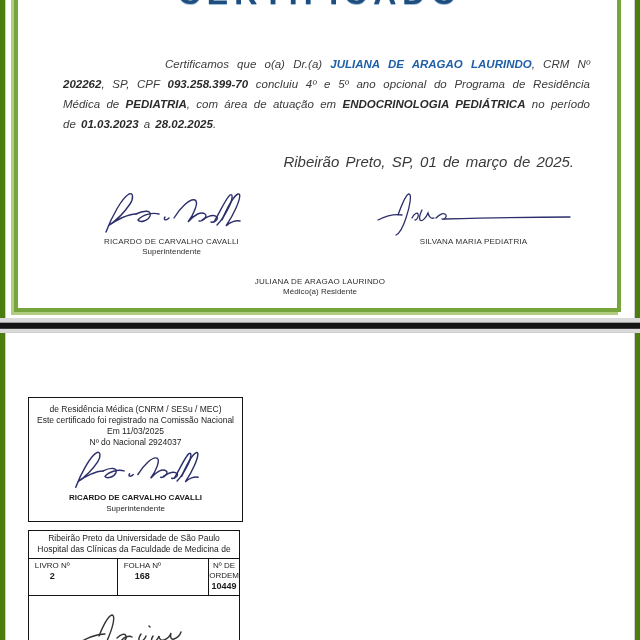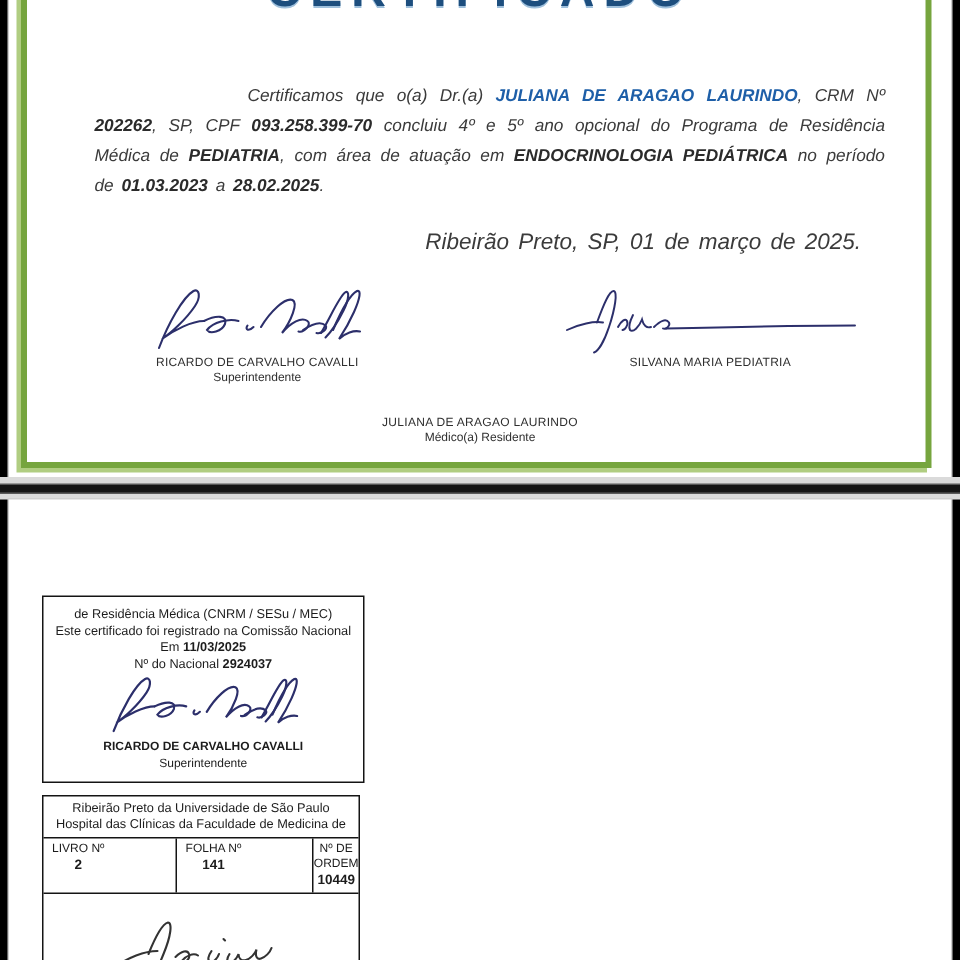--- a/index.html
+++ b/index.html
@@ -1,18 +1,18 @@
 <!DOCTYPE html>
 <html><head>
 <meta charset="utf-8">
 <style>
   html,body { margin:0; padding:0; }
   #screen {
     position:relative; width:640px; height:640px;
-    background:#000000; overflow:hidden;
+    background:#4d7c0f; overflow:hidden;
     font-family:"Liberation Sans", sans-serif;
     -webkit-font-smoothing:antialiased;
   }
 
   
   .page-top {
     position:absolute; left:6px; top:0; width:628px; height:318px;
     background:#ffffff; overflow:hidden;
     box-shadow:0 0 0 1px #cfcfcf;
   }
@@ -58,21 +58,21 @@
     position:absolute; left:6px; top:333px; width:628px; height:307px;
     background:#ffffff; overflow:hidden;
     box-shadow:0 0 0 1px #cfcfcf;
   }
   .stamp1 {
     position:absolute; left:22px; top:64px; width:213px; height:117px;
     border:1.5px solid #141414; text-align:center;
     font-size:8.5px; line-height:11px; color:#1c1c1c; padding-top:6px;
     box-sizing:content-box;
   }
-  .stamp1 .bold { font-weight:700; }
+  .stamp1 .bold { font-weight:400; }
   .stamp1-sig { margin:1px auto 0; display:block; }
   .stamp1-name { font-weight:700; font-size:8px; margin-top:1px; }
   .stamp1-role { font-size:8px; }
 
   .stamp2 {
     position:absolute; left:22px; top:197px; width:212px; height:140px;
     border:1.5px solid #141414; color:#1c1c1c; box-sizing:border-box;
   }
   .s2-header {
     border-bottom:1.5px solid #141414; text-align:center;
@@ -173,21 +173,21 @@
         <div>Ribeirão Preto da Universidade de São Paulo</div>
         <div>Hospital das Clínicas da Faculdade de Medicina de</div>
       </div>
       <div class="s2-cols">
         <div class="s2-col c1">
           <div class="s2-label">LIVRO Nº</div>
           <div class="s2-value">2</div>
         </div>
         <div class="s2-col c2">
           <div class="s2-label">FOLHA Nº</div>
-          <div class="s2-value">141</div>
+          <div class="s2-value">168</div>
         </div>
         <div class="s2-col c3">
           <div class="s2-label">Nº DE ORDEM</div>
           <div class="s2-value">10449</div>
         </div>
       </div>
       <div class="s2-sig-area">
         <svg width="130" height="54" viewBox="0 0 130 54">
           <g fill="none" stroke="#333333" stroke-width="1.4" stroke-linecap="round">
             <path d="M6,34 C16,26 28,22 36,22"></path>

